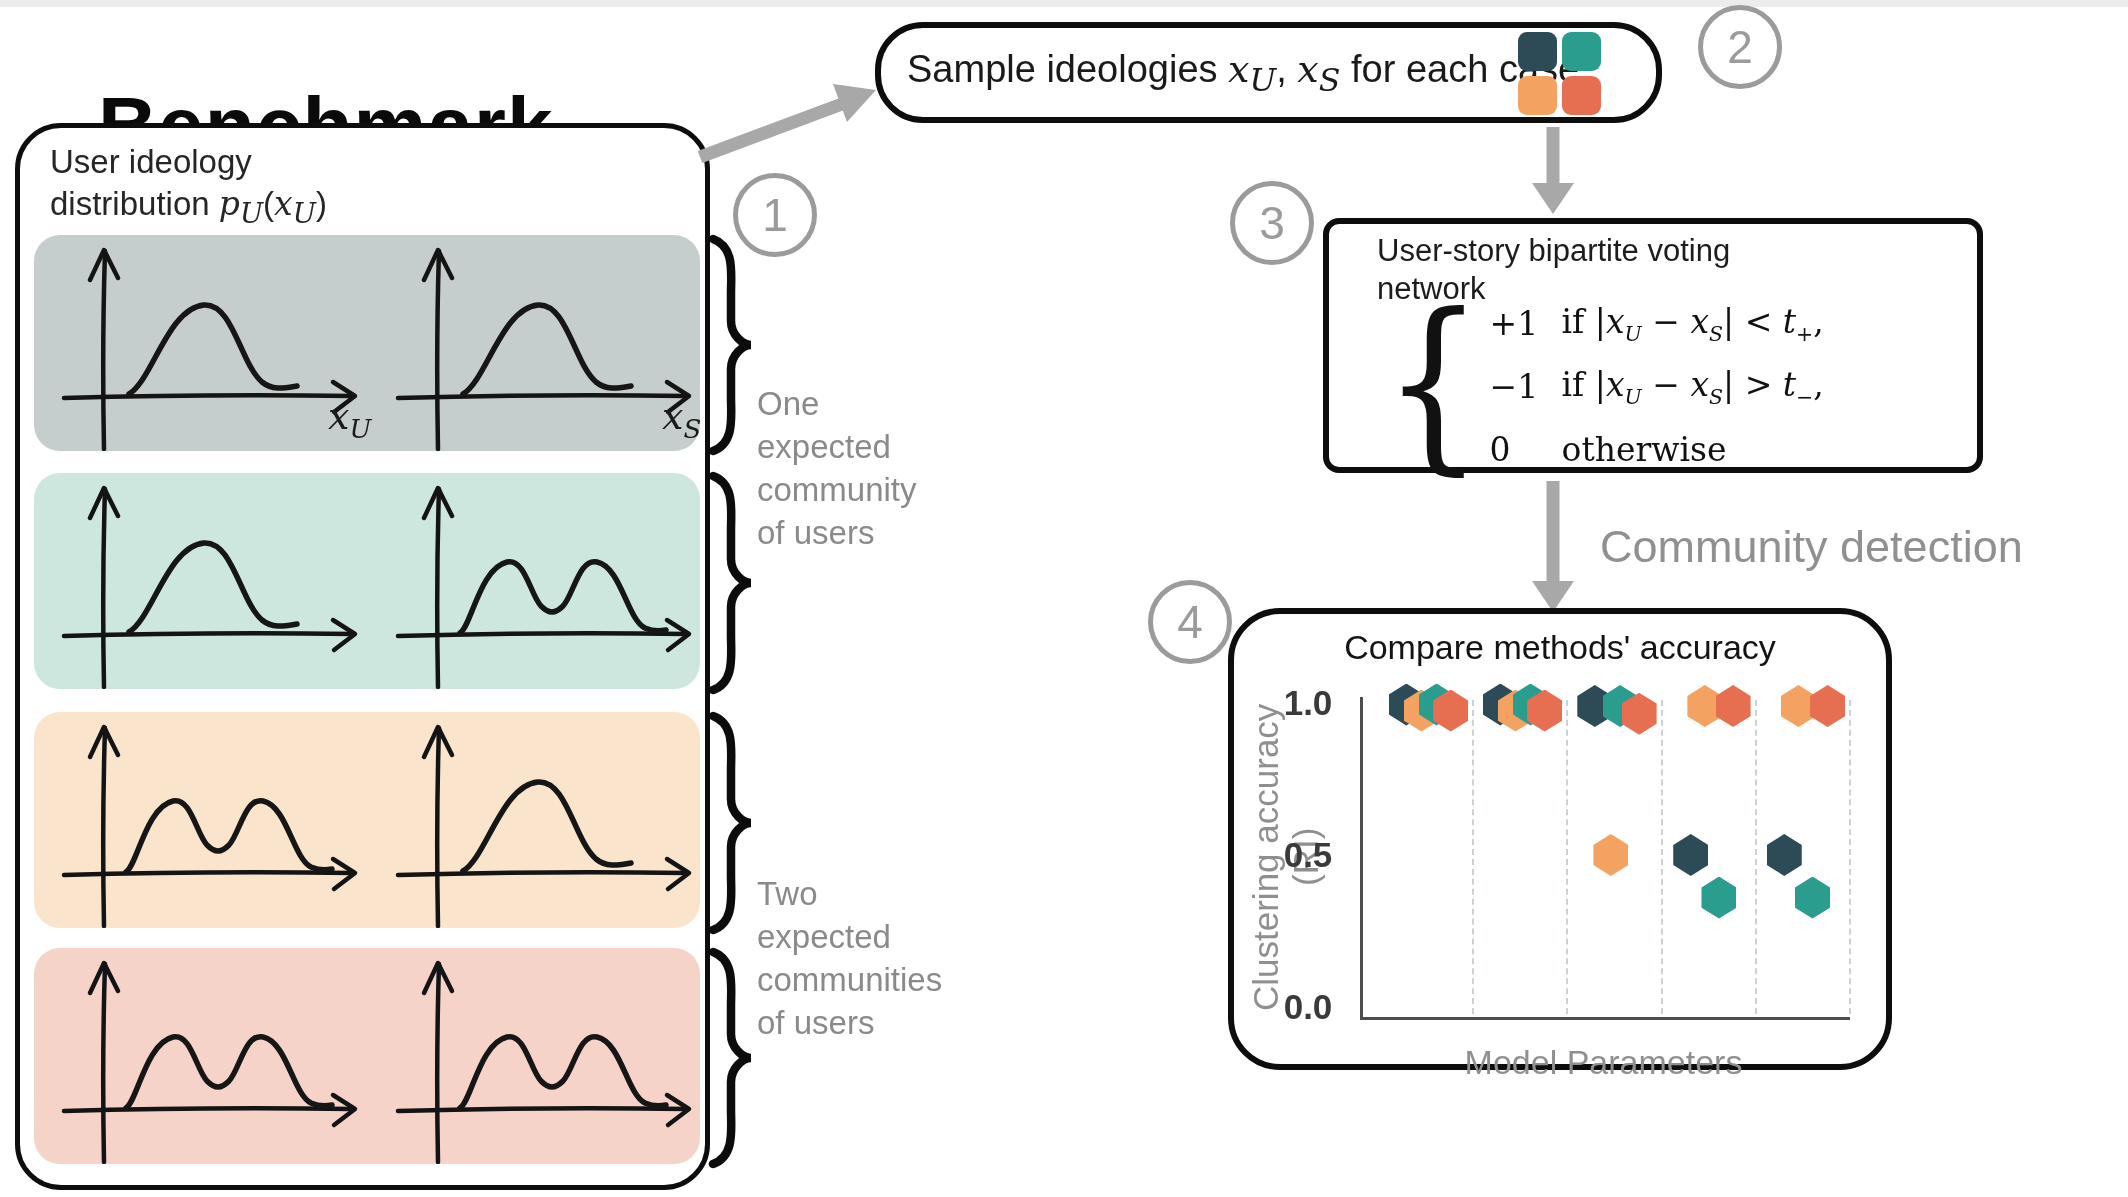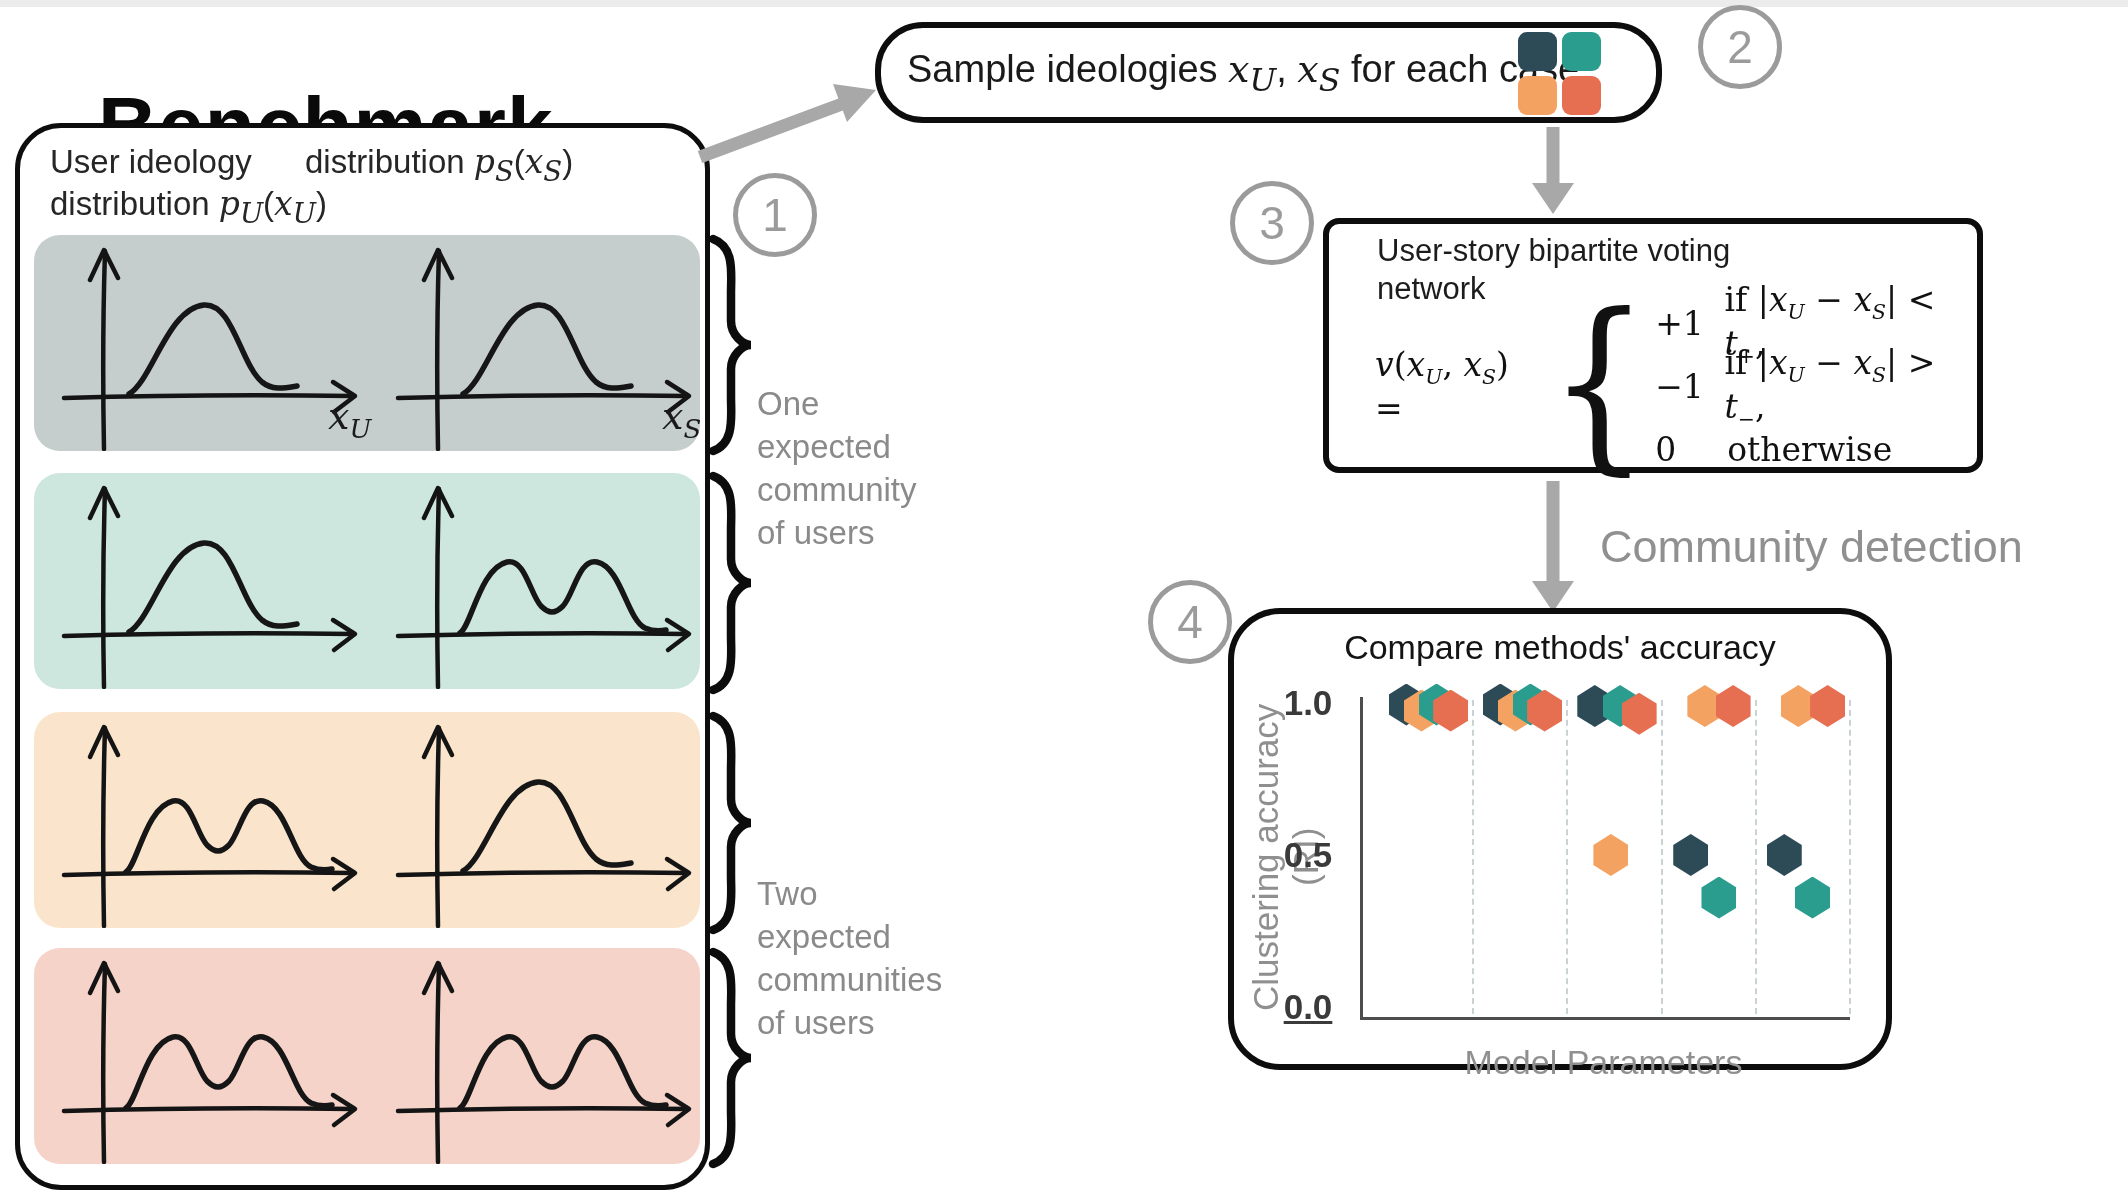--- a/index.html
+++ b/index.html
@@ -84,21 +84,20 @@
 <div class="abs" id="top-strip"></div>
 
 <h1 class="abs" id="fig-title">Benchmark</h1>
 
 <div class="abs" id="dist-panel">
   <div class="col-header" id="hdr-user">
     <div>User ideology</div>
     <div>distribution <span class="mathp">p<sub>U</sub></span>(<span class="mathp">x<sub>U</sub></span>)</div>
   </div>
   <div class="col-header" id="hdr-story">
-    <div>distribution <span class="mathp">p<sub>S</sub></span>(<span class="mathp">x<sub>S</sub></span>)</div>
   </div>
   <div id="rows-container">
       <div class="dist-row" style="top: 107px; background: rgb(198, 205, 205);">
         <svg width="666" height="216" viewBox="0 0 666 216">
           <g transform="translate(0,0)">
             <path class="ax" d="M70,214 Q68,110 71,16"></path>
             <path class="ax" d="M56,45 L70,15 L84,43"></path>
             <path class="ax" d="M30,163 Q170,159 319,161"></path>
             <path class="ax" d="M299,147 L321,161 L300,177"></path>
             <path class="curve" d="M95,159 C118,146 134,73 170,70 C199,68 206,128 228,147 C239,156 251,153 263,151"></path>
@@ -230,21 +229,20 @@
       <div class="swatch" style="background: rgb(231, 111, 81);"></div>
     </div>
 </div>
 
 <div class="abs" id="network-box">
   <div id="network-title">
     <div>User-story bipartite voting</div>
     <div>network</div>
   </div>
   <div id="formula">
-    <span id="formula-lhs"><i>v</i>(<i>x<sub>U</sub></i>, <i>x<sub>S</sub></i>) =</span>
     <span id="case-brace">{</span>
     <span id="cases-col">
         <span class="case-row">
           <span class="case-val">+1</span>
           <span class="case-cond">if  |<i>x<sub>U</sub></i> − <i>x<sub>S</sub></i>| &lt; <i>t</i><sub>+</sub>,</span>
         </span>
         <span class="case-row">
           <span class="case-val">−1</span>
           <span class="case-cond">if  |<i>x<sub>U</sub></i> − <i>x<sub>S</sub></i>| &gt; <i>t</i><sub>−</sub>,</span>
         </span>
@@ -257,21 +255,21 @@
 </div>
 
 <div class="abs" id="cd-label">Community detection</div>
 
 <div class="abs" id="accuracy-box"></div>
 <div class="abs" id="acc-title">Compare methods' accuracy</div>
 <div class="abs" id="ylabel">Clustering accuracy (RI)</div>
 <div id="yticks-container">
     <div class="ytick" style="top: 682px;">1.0</div>
     <div class="ytick" style="top: 834px;">0.5</div>
-    <div class="ytick" style="top: 986px; text-decoration: underline;">0.0</div>
+    <div class="ytick" style="top: 986px;">0.0</div>
   </div>
 <div class="abs" id="plot">
     <div class="gridline" style="left: 109.062px;"></div>
     <div class="gridline" style="left: 202.566px;"></div>
     <div class="gridline" style="left: 297.531px;"></div>
     <div class="gridline" style="left: 392.009px;"></div>
     <div class="gridline" style="left: 486px;"></div>
     <div class="hex" style="background: rgb(45, 74, 87); left: 25.843px; top: -13.48px;"></div>
     <div class="hex" style="background: rgb(244, 162, 97); left: 40.94px; top: -7.4px;"></div>
     <div class="hex" style="background: rgb(42, 157, 143); left: 56.037px; top: -13.48px;"></div>

